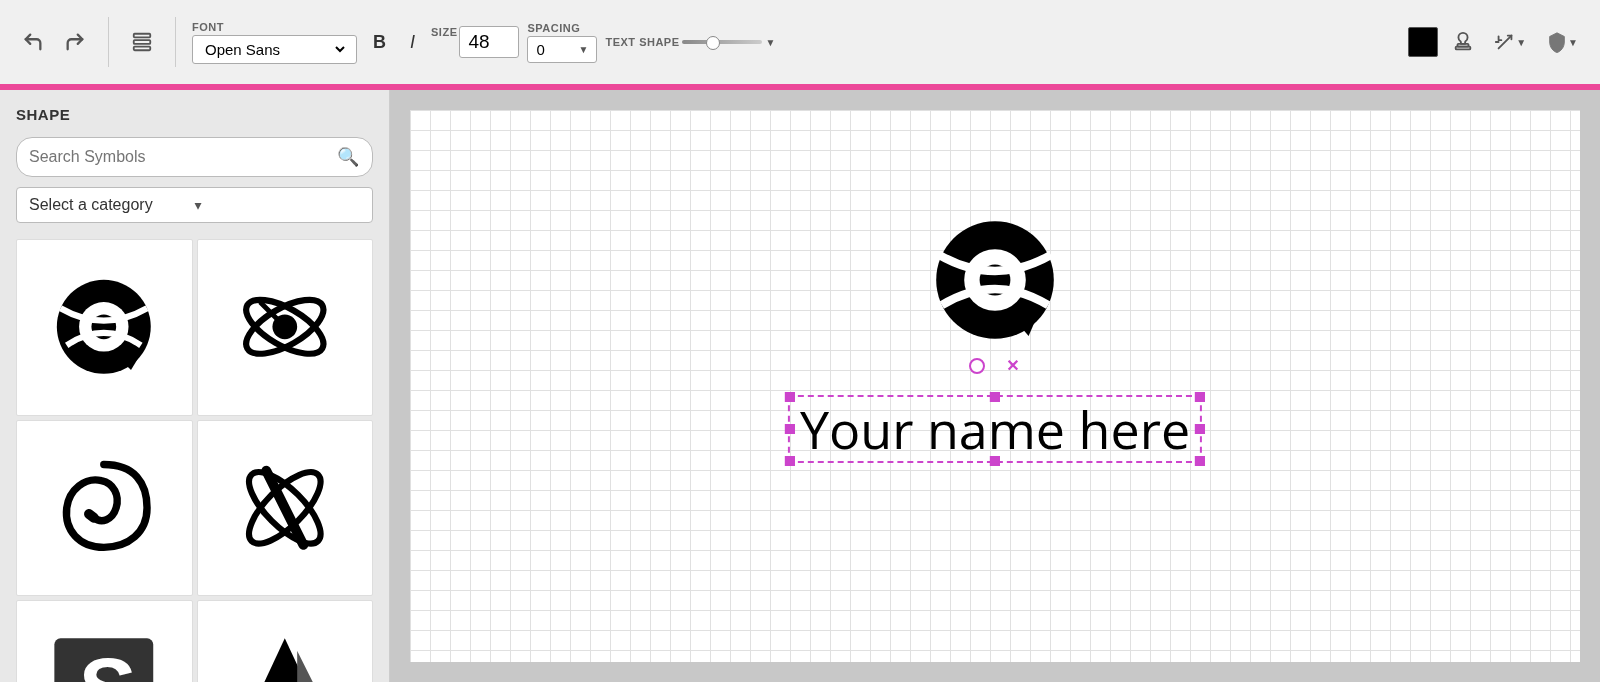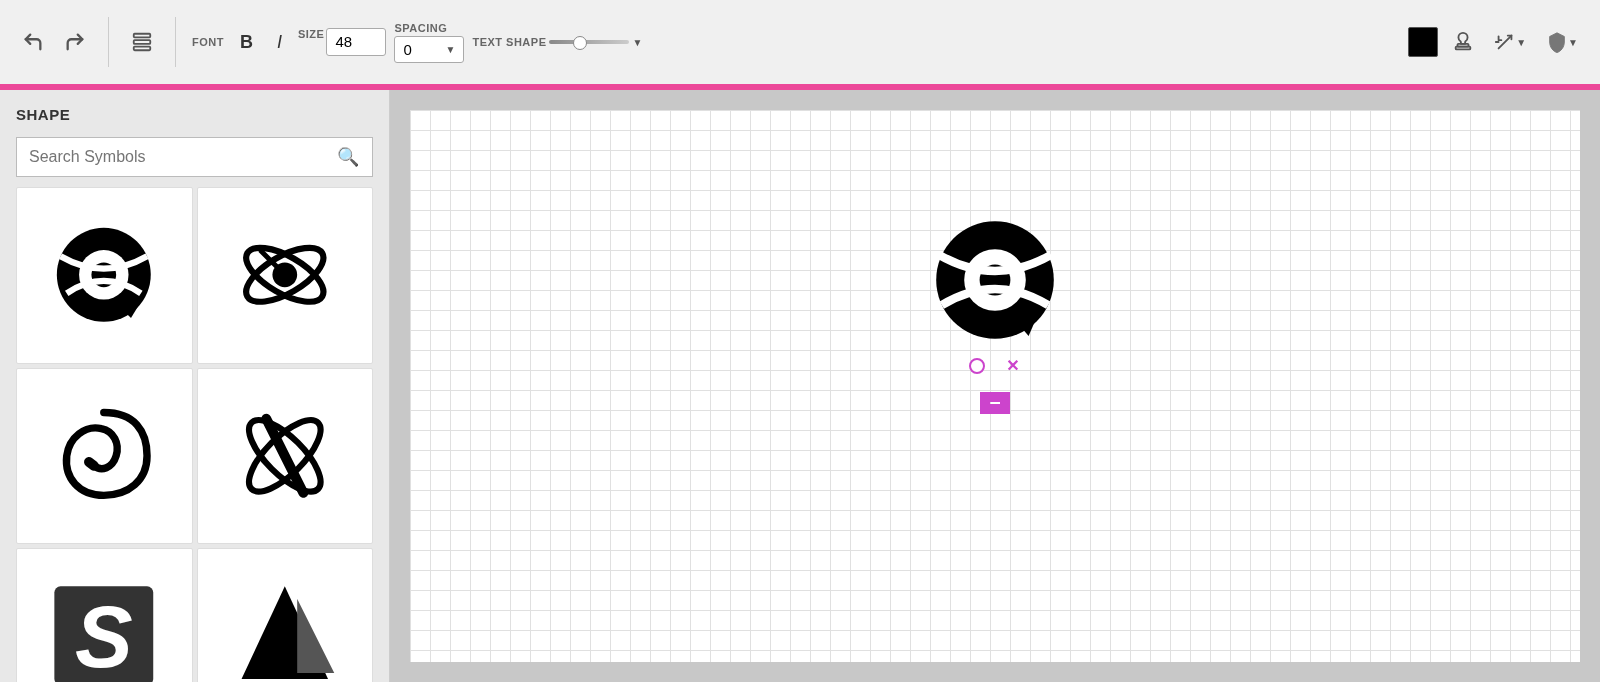--- a/index.html
+++ b/index.html
@@ -85,21 +85,21 @@
     .size-input-wrapper {
       background: white;
       border: 1px solid #aaa;
       border-radius: 3px;
       padding: 4px 8px;
       width: 60px;
     }
     .size-input-wrapper input {
       border: none;
       background: transparent;
-      font-size: 15px;
+      font-size: 19px;
       outline: none;
       width: 100%;
     }
 
     .spacing-section {
       display: flex;
       flex-direction: column;
       gap: 2px;
     }
     .spacing-select-wrapper {
@@ -200,21 +200,21 @@
       color: #333;
       margin-bottom: 14px;
       letter-spacing: 0.5px;
     }
 
     .search-wrapper {
       display: flex;
       align-items: center;
       background: white;
       border: 1px solid #bbb;
-      border-radius: 0;
+      border-radius: 16px;
       padding: 8px 12px;
       margin-bottom: 10px;
       gap: 8px;
     }
     .search-wrapper input {
       border: none;
       outline: none;
       font-size: 16px;
       flex: 1;
       color: #333;
@@ -354,20 +354,29 @@
       <rect x="3" y="3" width="18" height="4" rx="1"></rect>
       <rect x="3" y="10" width="18" height="4" rx="1"></rect>
       <rect x="3" y="17" width="18" height="4" rx="1"></rect>
     </svg>
   </button>
 
   <div class="toolbar-divider"></div>
 
   <div class="font-section">
     <span class="font-label">FONT</span>
+    <div class="font-select-wrapper">
+      <select>
+        <option>Open Sans</option>
+        <option>Arial</option>
+        <option>Times New Roman</option>
+        <option>Georgia</option>
+        <option>Verdana</option>
+      </select>
+    </div>
   </div>
 
   <button class="bold-btn">B</button>
   <button class="italic-btn">I</button>
 
   <div class="size-section">
     <span class="font-label">SIZE</span>
     <div class="size-input-wrapper">
       <input type="text" value="48" style="">
     </div>
@@ -423,20 +432,24 @@
 <div class="main-content">
 
   <div class="sidebar">
     <div class="sidebar-title">SHAPE</div>
 
     <div class="search-wrapper">
       <input type="text" style="border: none; outline: none; font-size: 16px; flex: 1 1 0%; color: rgb(51, 51, 51); background: transparent;" placeholder="Search Symbols">
       <span class="search-icon-svg">🔍</span>
     </div>
 
+    <div class="category-select-wrapper">
+      <span>Select a category</span>
+      <span class="arrow">▾</span>
+    </div>
 
     <div class="symbol-grid">
 
       <div class="symbol-cell">
         <svg viewBox="0 0 100 100" fill="black">
           <ellipse cx="50" cy="50" rx="38" ry="38" fill="black"></ellipse>
           <ellipse cx="50" cy="50" rx="20" ry="20" fill="white"></ellipse>
           <ellipse cx="50" cy="50" rx="10" ry="10" fill="black"></ellipse>
           <path d="M 15 35 Q 50 55 85 35" stroke="white" stroke-width="5" fill="none"></path>
           <path d="M 20 65 Q 50 45 80 65" stroke="white" stroke-width="5" fill="none"></path>
@@ -510,18 +523,19 @@
 
           <div class="handle handle-tl"></div>
           <div class="handle handle-tr"></div>
           <div class="handle handle-bl"></div>
           <div class="handle handle-br"></div>
           <div class="handle handle-tm"></div>
           <div class="handle handle-bm"></div>
           <div class="handle handle-ml"></div>
           <div class="handle handle-mr"></div>
 
+          <div class="text-content">Your name here</div>
         </div>
       </div>
 
     </div>
   </div>
 </div>
 
 </body></html>

